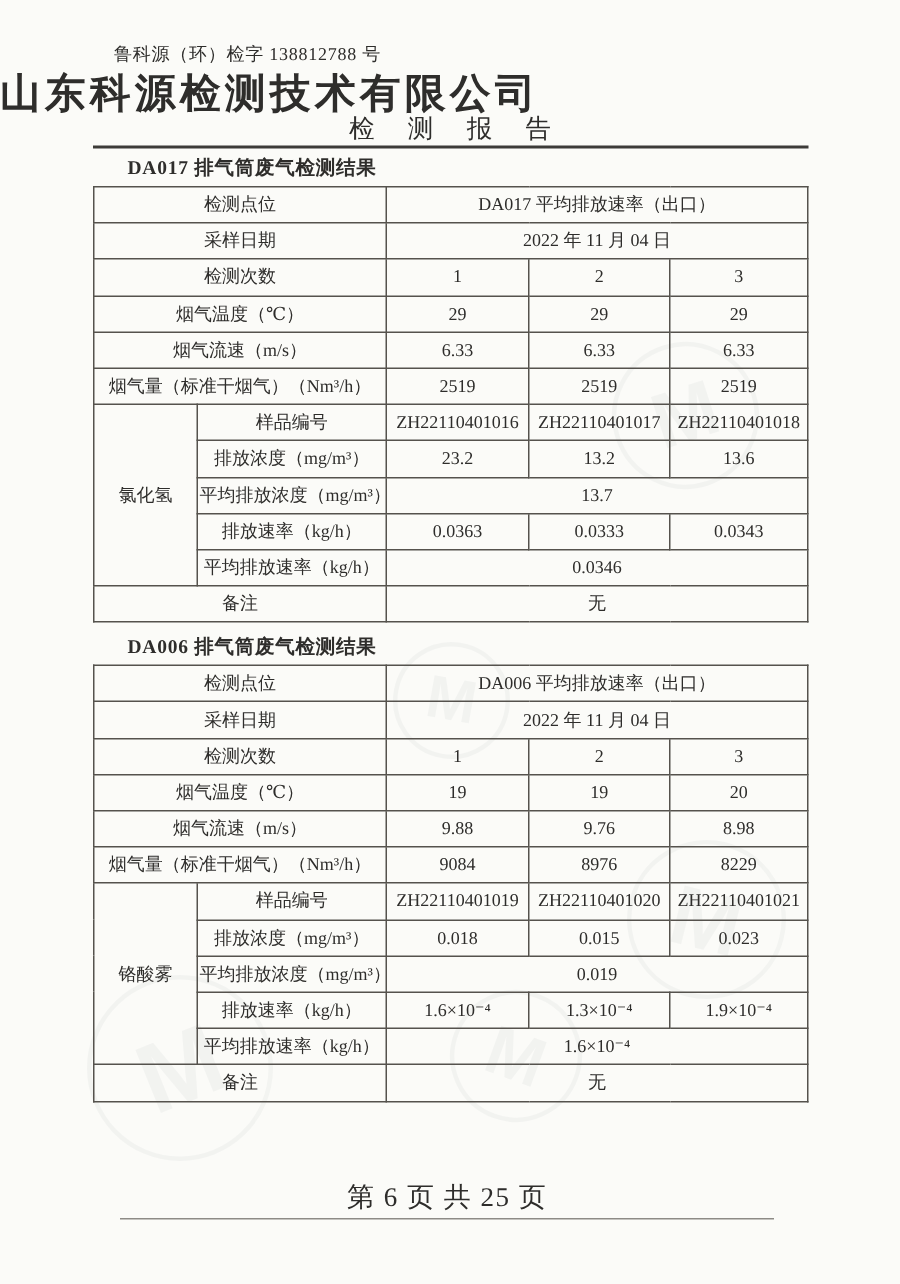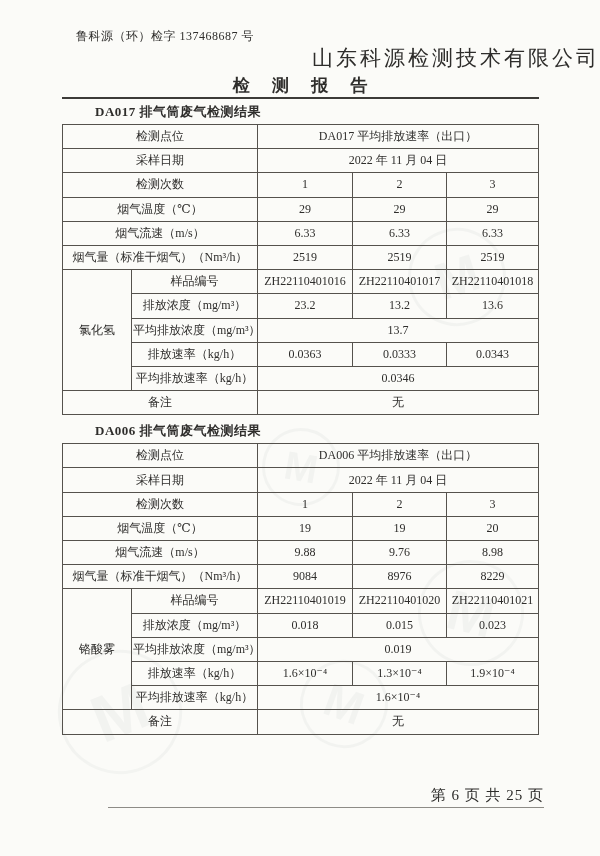--- a/index.html
+++ b/index.html
@@ -3,56 +3,56 @@
 <meta charset="utf-8">
 <style>
   html,body { margin:0; padding:0; background:#e8e8e6; }
   .page {
     position:relative; width:600px; height:856px; margin:0 auto;
     background:#fbfbf8; overflow:hidden;
     font-family:"Liberation Serif","DejaVu Serif",serif;
     color:#2e2d2b;
   }
   .ref-number { position:absolute; left:76px; top:28px; font-size:12px; letter-spacing:0.5px; }
-  .company-name { position:absolute; left:0; right:0; top:44px; margin:0; text-align:right;
-    font-size:21px; font-weight:normal; letter-spacing:3px; }
+  .company-name { position:absolute; left:0; right:0; top:44px; margin:0; text-align:left;
+    font-size:27px; font-weight:bold; letter-spacing:3px; }
   .report-title { position:absolute; left:0; right:0; top:74px; margin:0; text-align:center;
-    font-size:17px; font-weight:bold; letter-spacing:9px; text-indent:9px; }
+    font-size:17px; font-weight:normal; letter-spacing:9px; text-indent:9px; }
   .top-rule { position:absolute; left:62px; top:97px; width:477px; height:0; border-top:2px solid #3c3b38; }
 
   #content { position:absolute; left:62px; top:100px; width:477px; }
-  .section-title { font-weight:bold; font-size:13px; margin:3px 0 3px 33px; letter-spacing:0.5px; }
+  .section-title { font-weight:bold; font-size:13px; margin:3px 0 3px 23px; letter-spacing:0.5px; }
   .section-title.second { margin-top:7px; }
 
   table.report-table { border-collapse:collapse; table-layout:fixed; width:476px;padding-left:12px; }
   table.report-table td {
     border:1px solid #55524d; height:23.2px; text-align:center; vertical-align:middle;
     font-size:12px; padding:0 1px; white-space:nowrap; overflow:hidden;
   }
   td.lab { font-size:11.5px; }
 
-  .footer-wrap { position:absolute; left:108px; top:786px; width:436px; text-align:right;
-    font-size:15px; letter-spacing:1px; padding-bottom:2px; border-bottom:1px solid #8d8b86; }
+  .footer-wrap { position:absolute; left:80px; top:786px; width:436px; text-align:center;
+    font-size:18px; letter-spacing:1px; padding-bottom:2px; border-bottom:1px solid #8d8b86; }
 
   .wm { position:absolute; display:flex; align-items:center; justify-content:center;
     border:3px solid #5f6d76; border-radius:50%; color:#5f6d76; opacity:0.05;
     font-family:"Liberation Sans",sans-serif; font-weight:bold; pointer-events:none; }
 </style>
 </head>
 <body>
 
 <div class="page">
 
   <div class="wm" style="left:408px; top:228px; width:92px; height:92px; font-size:52px; transform:rotate(-18deg);">M</div>
   <div class="wm" style="left:418px; top:560px; width:100px; height:100px; font-size:56px; transform:rotate(14deg);">M</div>
   <div class="wm" style="left:58px; top:650px; width:118px; height:118px; font-size:66px; transform:rotate(-22deg);">M</div>
   <div class="wm" style="left:262px; top:428px; width:72px; height:72px; font-size:40px; transform:rotate(10deg);">M</div>
   <div class="wm" style="left:300px; top:660px; width:82px; height:82px; font-size:46px; transform:rotate(20deg);">M</div>
 
-  <div class="ref-number">鲁科源（环）检字 137468687 号</div>
+  <div class="ref-number">鲁科源（环）检字 138812788 号</div>
   <h1 class="company-name">山东科源检测技术有限公司</h1>
   <h2 class="report-title">检 测 报 告</h2>
   <div class="top-rule"></div>
 
   <div id="content">
       <div class="section-title">DA017 排气筒废气检测结果</div>
       <table class="report-table">
         <colgroup>
           <col style="width: 69px;">
           <col style="width: 126px;">

